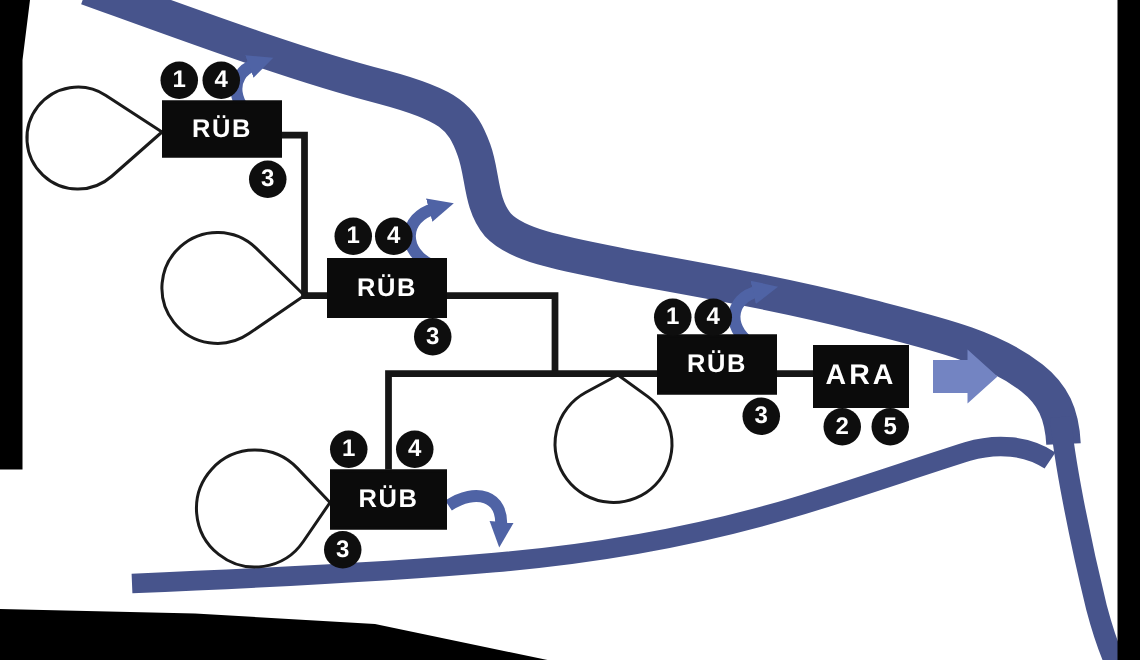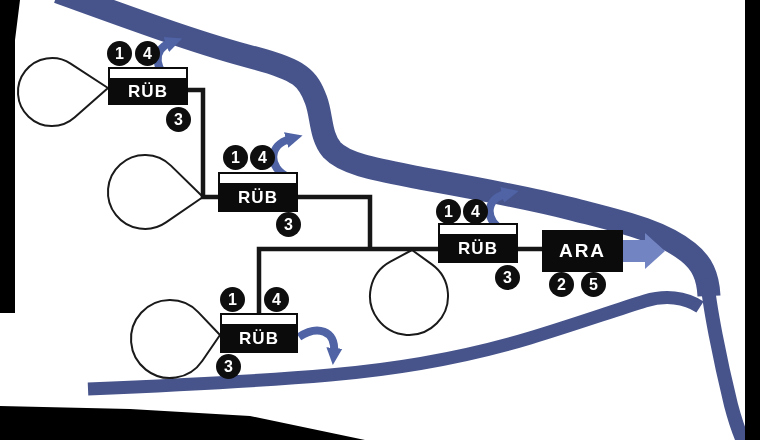--- a/index.html
+++ b/index.html
@@ -3,21 +3,21 @@
 <meta charset="utf-8">
 <style>
   html,body{margin:0;padding:0;background:#ffffff;}
   .stage{
     position:relative;width:760px;height:440px;background:#ffffff;overflow:hidden;
     font-family:"Liberation Sans",sans-serif;
   }
   .stage svg{position:absolute;left:0;top:0;}
   .node-box{
     position:absolute;box-sizing:border-box;border:2px solid #0b0b0b;background:#0b0b0b;
-    display:flex;flex-direction:column;
+    display:flex;flex-direction:row;
   }
   .storage-strip{
     height:9px;background:#ffffff;border-bottom:2px solid #0b0b0b;flex:0 0 auto;
   }
   .node-label{
     flex:1 1 auto;display:flex;align-items:center;justify-content:center;
     color:#ffffff;font-size:17px;font-weight:bold;letter-spacing:1px;line-height:1;
     padding-bottom:1px;
   }
   .ara .node-label{font-size:19px;letter-spacing:2px;}
@@ -93,19 +93,19 @@
   <div class="badge" style="left:216px;top:354px">3</div>
 
   <div class="node-box" style="left:438px;top:223px;width:80px;height:40px">
     <div class="storage-strip"></div>
     <div class="node-label">RÜB</div>
   </div>
   <div class="badge" style="left:436px;top:199px">1</div>
   <div class="badge" style="left:463px;top:199px">4</div>
   <div class="badge" style="left:495px;top:265px">3</div>
 
-  <div class="node-box ara" style="left:542px;top:230px;width:81px;height:42px">
+  <div class="node-box ara" style="left:542px;top:230px;width:64px;height:42px">
     <div class="node-label">ARA</div>
   </div>
   <div class="badge" style="left:549px;top:272px">2</div>
   <div class="badge" style="left:581px;top:272px">5</div>
 
 </div>
 
 </body></html>

